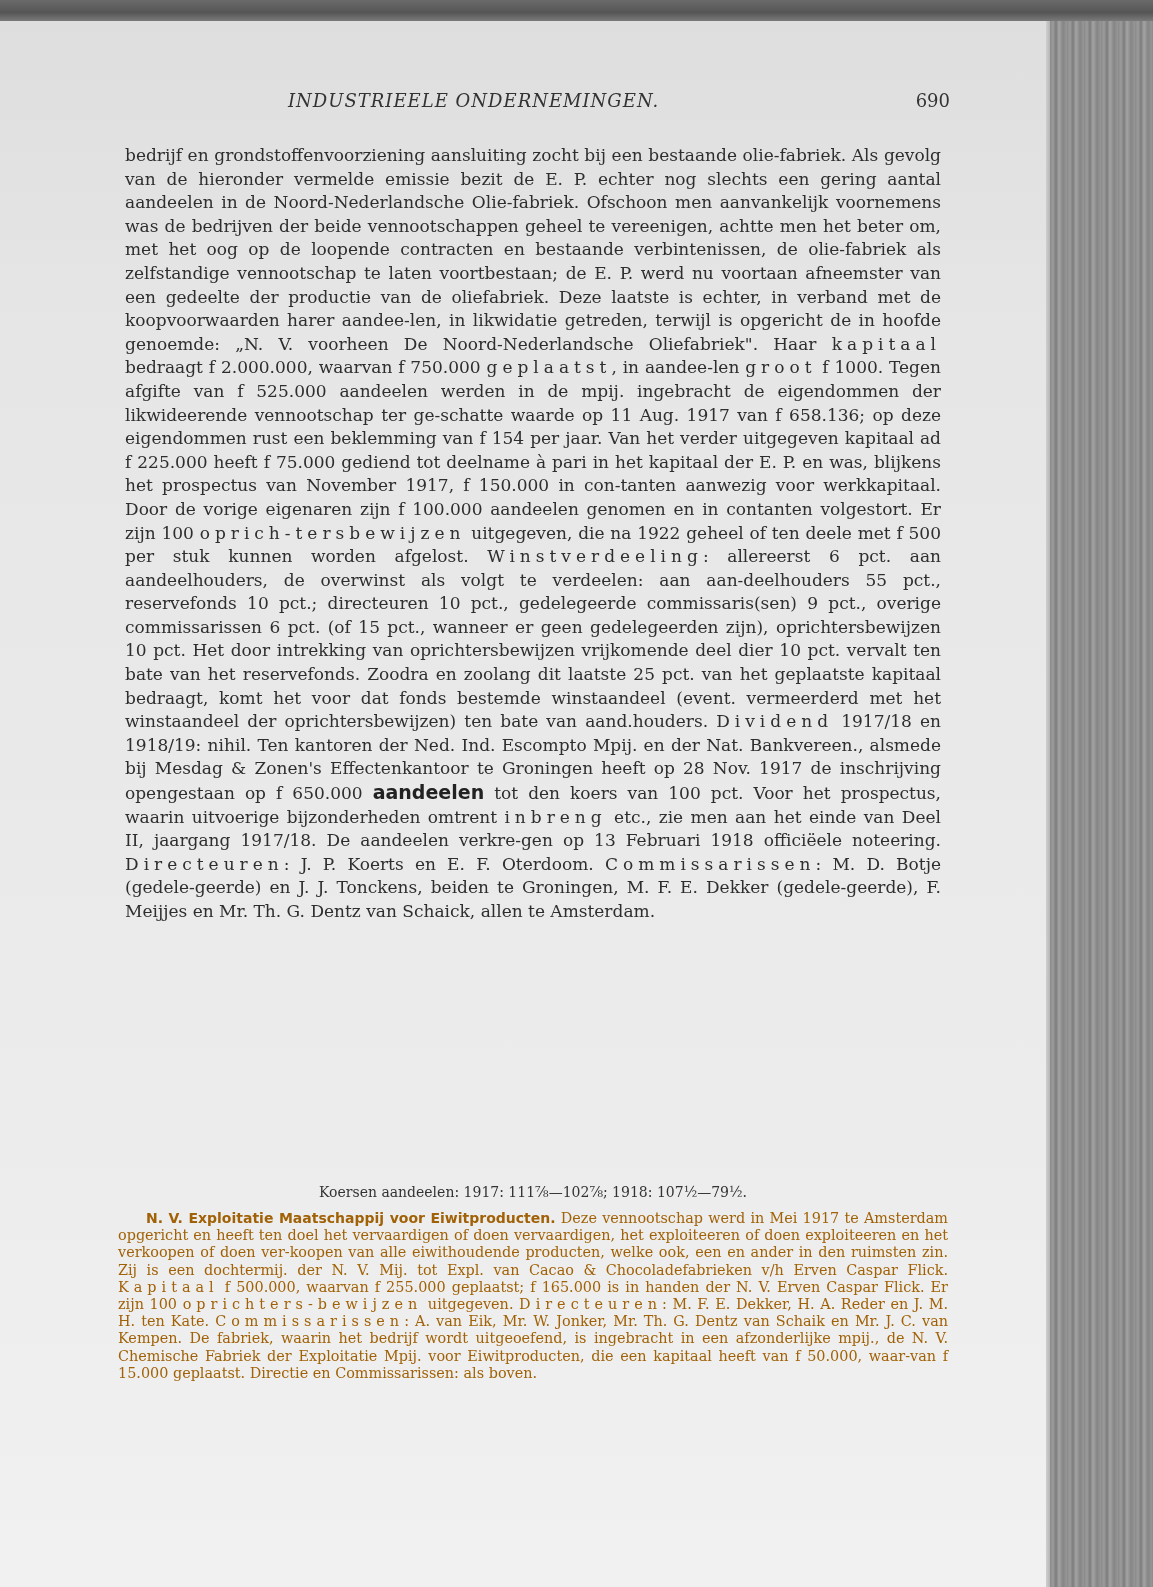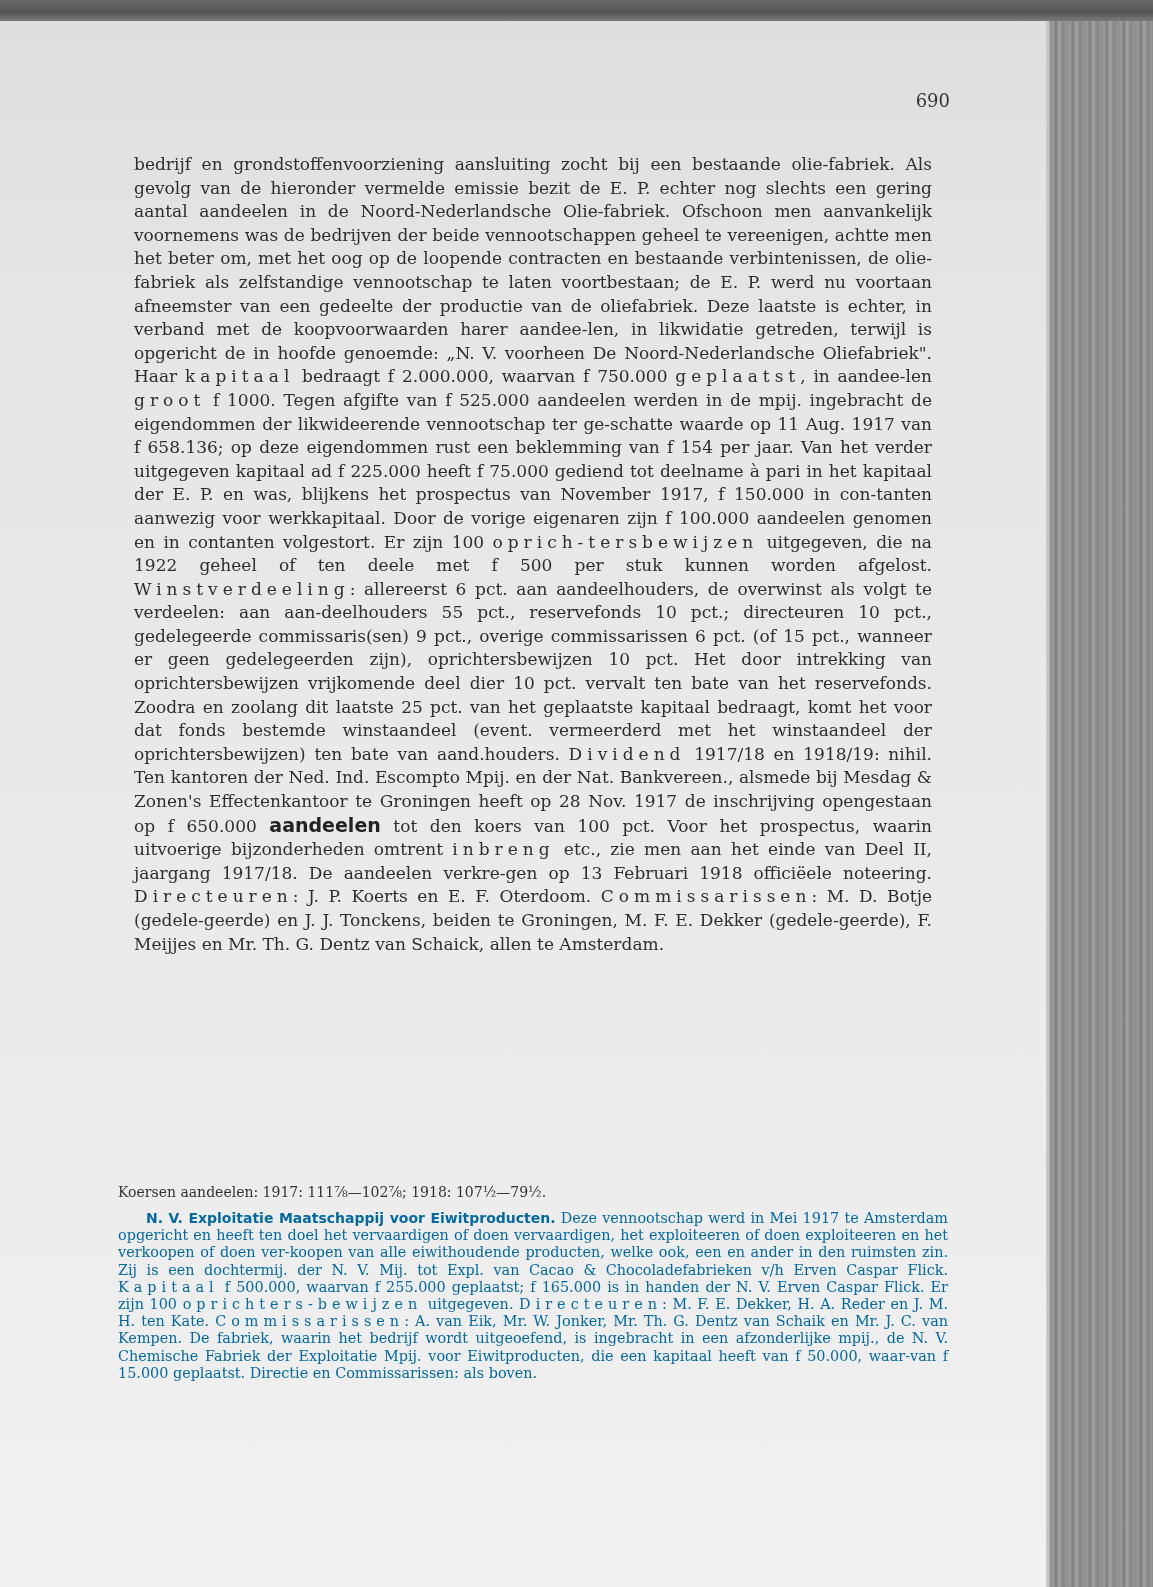--- a/index.html
+++ b/index.html
@@ -32,47 +32,48 @@
     position:absolute; left:168px; top:0; font-style:italic; font-size:18px;
     letter-spacing:1px; color:#333;
   }
   .rh-page {
     position:absolute; right:0; top:0; font-size:18px; color:#333;
   }
   .body-text {
     position:absolute; left:118px; top:137px; width:830px;
     font-size:17px; line-height:23.6px; text-align:justify; color:#2e2e2e;
   }
-  .body-text p { margin:16px; text-align-last:left; }
+  .body-text p { margin:7px; text-align-last:left; }
   .sp { letter-spacing:5px; }
   .bold-sans {
     font-family:"DejaVu Sans", "Liberation Sans", sans-serif; font-weight:bold; font-size:19px; color:#222;
   }
   .koersen {
-    position:absolute; left:118px; top:1184px; width:830px; text-align:left;
+    position:absolute; left:118px; top:1184px; width:830px; text-align:center;
     font-size:14px; color:#333;
   }
   .second-entry {
     position:absolute; left:118px; top:1210px; width:830px;
-    font-size:14.4px; line-height:17.2px; text-align:justify; color:#0369a1;
+    font-size:14.4px; line-height:17.2px; text-align:justify; color:#a16207;
   }
   .second-entry p { margin:0; text-indent:28px; }
   .entry-title {
     font-family:"DejaVu Sans", "Liberation Sans", sans-serif; font-weight:bold; font-size:14px;
   }
 </style>
 </head>
 <body>
 
 <div class="top-band"></div>
 <div class="page"></div>
 <div class="spine-edge"></div>
 <div class="spine"></div>
 
 <div class="running-head">
+  <span class="rh-title">INDUSTRIEELE ONDERNEMINGEN.</span>
   <span class="rh-page">690</span>
 </div>
 
 <div class="body-text">
   <p><span>bedrijf en grondstoffenvoorziening aansluiting zocht bij een bestaande olie-fabriek. Als gevolg van de hieronder vermelde emissie bezit de E. P. echter nog slechts een gering aantal aandeelen in de Noord-Nederlandsche Olie-fabriek. Ofschoon men aanvankelijk voornemens was de bedrijven der beide vennootschappen geheel te vereenigen, achtte men het beter om, met het oog op de loopende contracten en bestaande verbintenissen, de olie-fabriek als zelfstandige vennootschap te laten voortbestaan; de E. P. werd nu voortaan afneemster van een gedeelte der productie van de oliefabriek. Deze laatste is echter, in verband met de koopvoorwaarden harer aandee-len, in likwidatie getreden, terwijl is opgericht de in hoofde genoemde: „N. V. voorheen De Noord-Nederlandsche Oliefabriek". Haar </span><span class="sp">kapitaal</span><span> bedraagt f 2.000.000, waarvan f 750.000 </span><span class="sp">geplaatst</span><span>, in aandee-len </span><span class="sp">groot</span><span> f 1000. Tegen afgifte van f 525.000 aandeelen werden in de mpij. ingebracht de eigendommen der likwideerende vennootschap ter ge-schatte waarde op 11 Aug. 1917 van f 658.136; op deze eigendommen rust een beklemming van f 154 per jaar. Van het verder uitgegeven kapitaal ad f 225.000 heeft f 75.000 gediend tot deelname à pari in het kapitaal der E. P. en was, blijkens het prospectus van November 1917, f 150.000 in con-tanten aanwezig voor werkkapitaal. Door de vorige eigenaren zijn f 100.000 aandeelen genomen en in contanten volgestort. Er zijn 100 </span><span class="sp">oprich-tersbewijzen</span><span> uitgegeven, die na 1922 geheel of ten deele met f 500 per stuk kunnen worden afgelost. </span><span class="sp">Winstverdeeling</span><span>: allereerst 6 pct. aan aandeelhouders, de overwinst als volgt te verdeelen: aan aan-deelhouders 55 pct., reservefonds 10 pct.; directeuren 10 pct., gedelegeerde commissaris(sen) 9 pct., overige commissarissen 6 pct. (of 15 pct., wanneer er geen gedelegeerden zijn), oprichtersbewijzen 10 pct. Het door intrekking van oprichtersbewijzen vrijkomende deel dier 10 pct. vervalt ten bate van het reservefonds. Zoodra en zoolang dit laatste 25 pct. van het geplaatste kapitaal bedraagt, komt het voor dat fonds bestemde winstaandeel (event. vermeerderd met het winstaandeel der oprichtersbewijzen) ten bate van aand.houders. </span><span class="sp">Dividend</span><span> 1917/18 en 1918/19: nihil. Ten kantoren der Ned. Ind. Escompto Mpij. en der Nat. Bankvereen., alsmede bij Mesdag &amp; Zonen's Effectenkantoor te Groningen heeft op 28 Nov. 1917 de inschrijving opengestaan op f 650.000 </span><span class="bold-sans">aandeelen</span><span> tot den koers van 100 pct. Voor het prospectus, waarin uitvoerige bijzonderheden omtrent </span><span class="sp">inbreng</span><span> etc., zie men aan het einde van Deel II, jaargang 1917/18. De aandeelen verkre-gen op 13 Februari 1918 officiëele noteering. </span><span class="sp">Directeuren</span><span>: J. P. Koerts en E. F. Oterdoom. </span><span class="sp">Commissarissen</span><span>: M. D. Botje (gedele-geerde) en J. J. Tonckens, beiden te Groningen, M. F. E. Dekker (gedele-geerde), F. Meijjes en Mr. Th. G. Dentz van Schaick, allen te Amsterdam.</span></p>
 </div>
 
 <div class="koersen">Koersen aandeelen: 1917: 111⅞—102⅞; 1918: 107½—79½.</div>
 
 <div class="second-entry">

